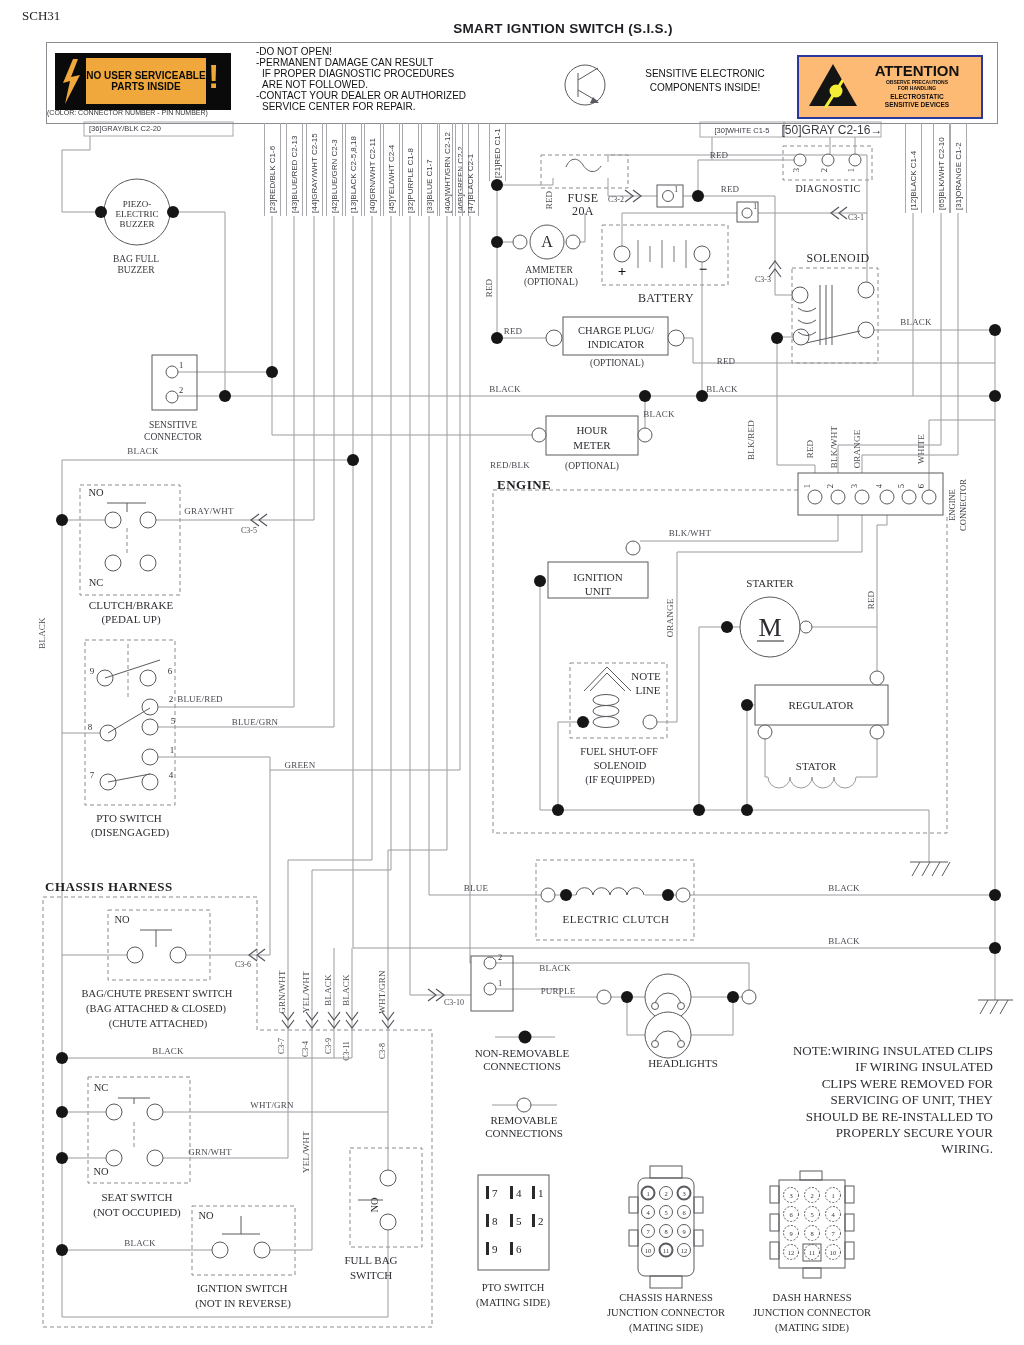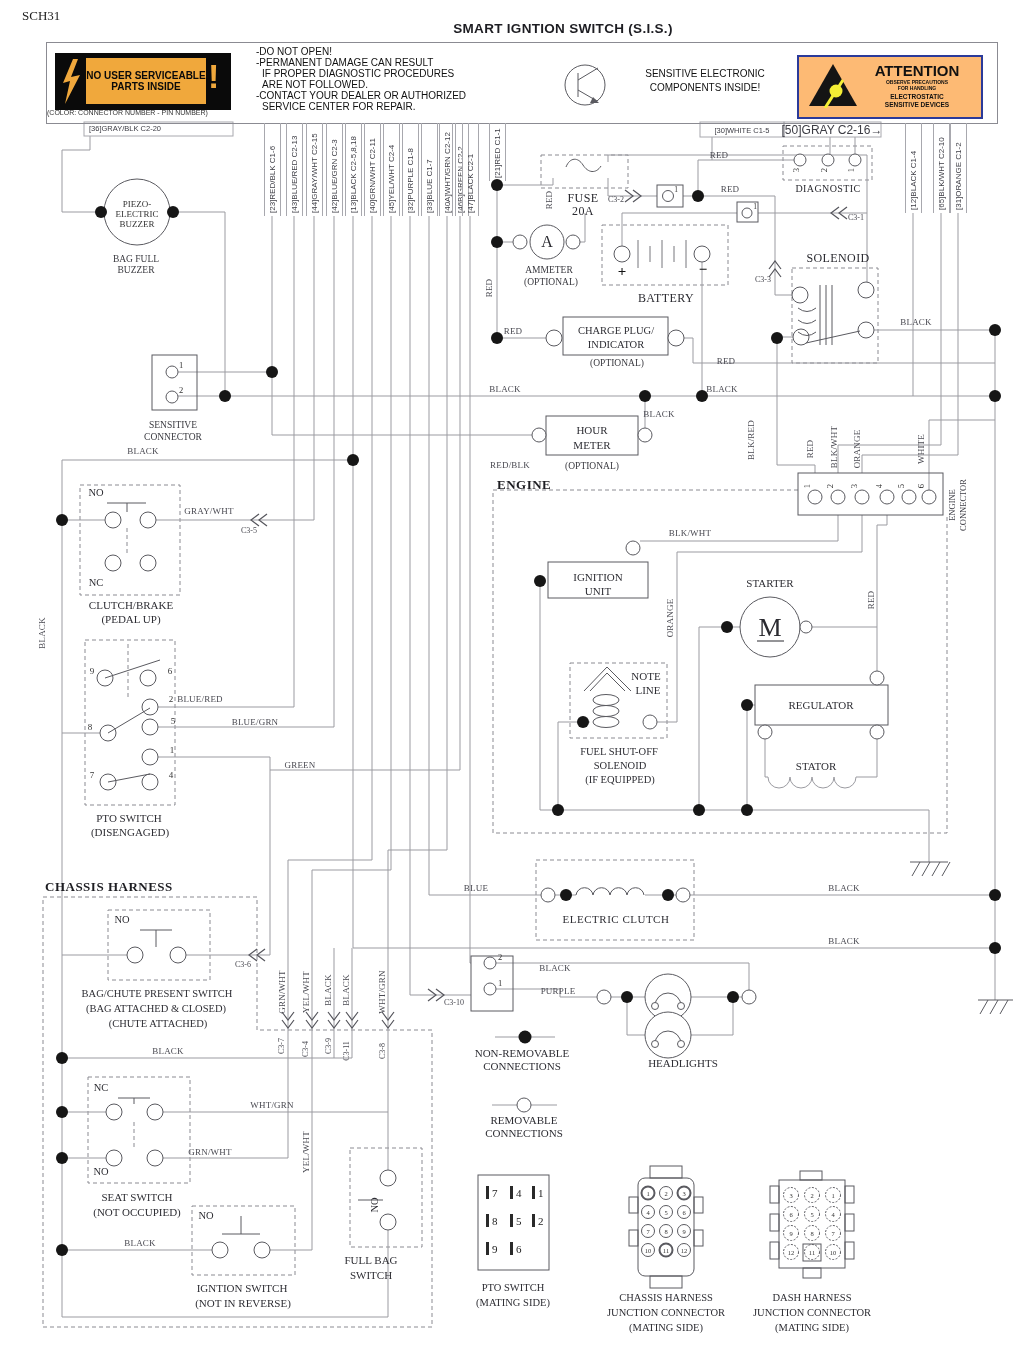--- a/index.html
+++ b/index.html
@@ -515,20 +515,29 @@
 
 <div class="a c d" style="left:500px;top:957px">2</div>
 <div class="a c d" style="left:500px;top:983px">1</div>
 <div class="a c n" style="left:683px;top:1063px">HEADLIGHTS</div>
 
 <div class="a c n" style="left:522px;top:1053px">NON-REMOVABLE</div>
 <div class="a c n" style="left:522px;top:1066px">CONNECTIONS</div>
 <div class="a c n" style="left:524px;top:1120px">REMOVABLE</div>
 <div class="a c n" style="left:524px;top:1133px">CONNECTIONS</div>
 
+<div class="a note" style="left:690px;top:1043px;width:303px">
+  <div>NOTE:WIRING INSULATED CLIPS</div>
+  <div>IF WIRING INSULATED</div>
+  <div>CLIPS WERE REMOVED FOR</div>
+  <div>SERVICING OF UNIT, THEY</div>
+  <div>SHOULD BE RE-INSTALLED TO</div>
+  <div>PROPERLY SECURE YOUR</div>
+  <div>WIRING.</div>
+</div>
 
 <div class="a ptoitem" style="left:486px;top:1186px"><span class="bar"></span><span>7</span></div>
 <div class="a ptoitem" style="left:510px;top:1186px"><span class="bar"></span><span>4</span></div>
 <div class="a ptoitem" style="left:532px;top:1186px"><span class="bar"></span><span>1</span></div>
 <div class="a ptoitem" style="left:486px;top:1214px"><span class="bar"></span><span>8</span></div>
 <div class="a ptoitem" style="left:510px;top:1214px"><span class="bar"></span><span>5</span></div>
 <div class="a ptoitem" style="left:532px;top:1214px"><span class="bar"></span><span>2</span></div>
 <div class="a ptoitem" style="left:486px;top:1242px"><span class="bar"></span><span>9</span></div>
 <div class="a ptoitem" style="left:510px;top:1242px"><span class="bar"></span><span>6</span></div>
 <div class="a c n2" style="left:513px;top:1287px">PTO SWITCH</div>

